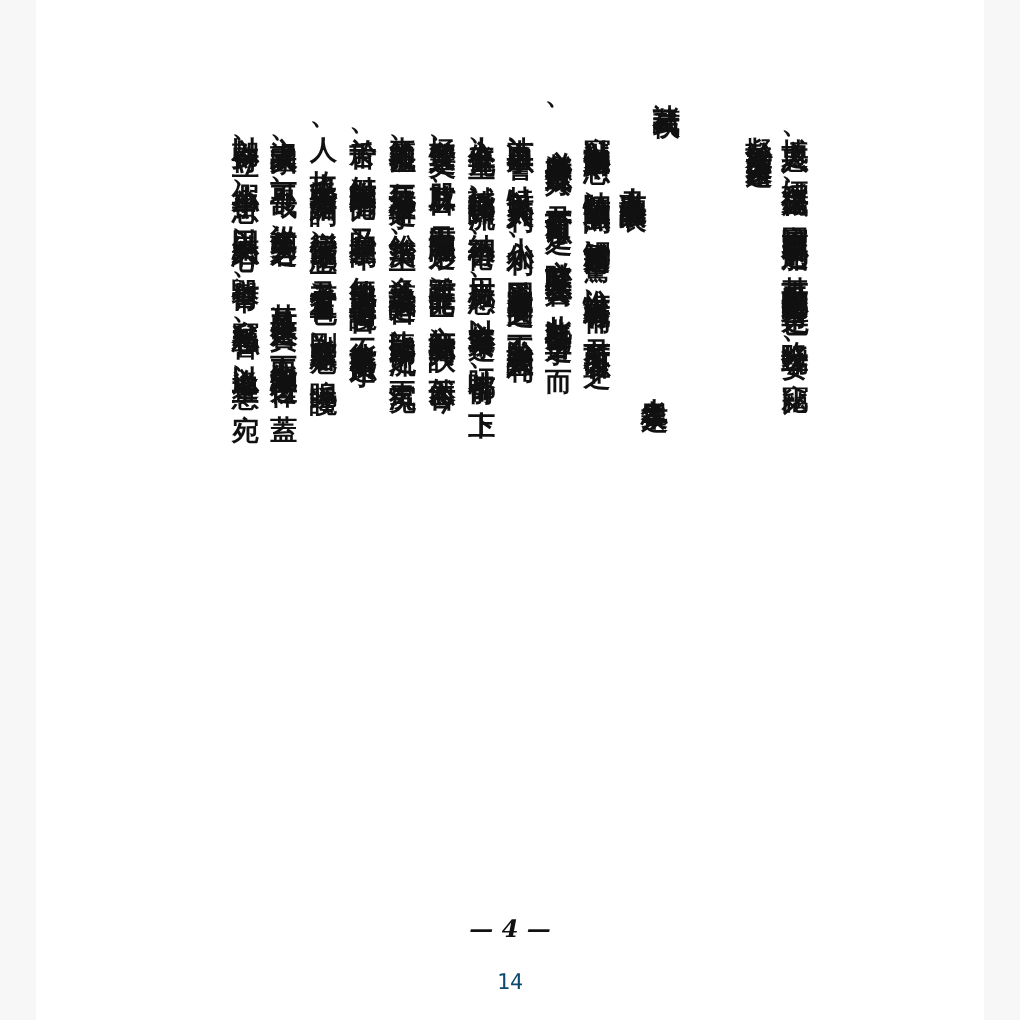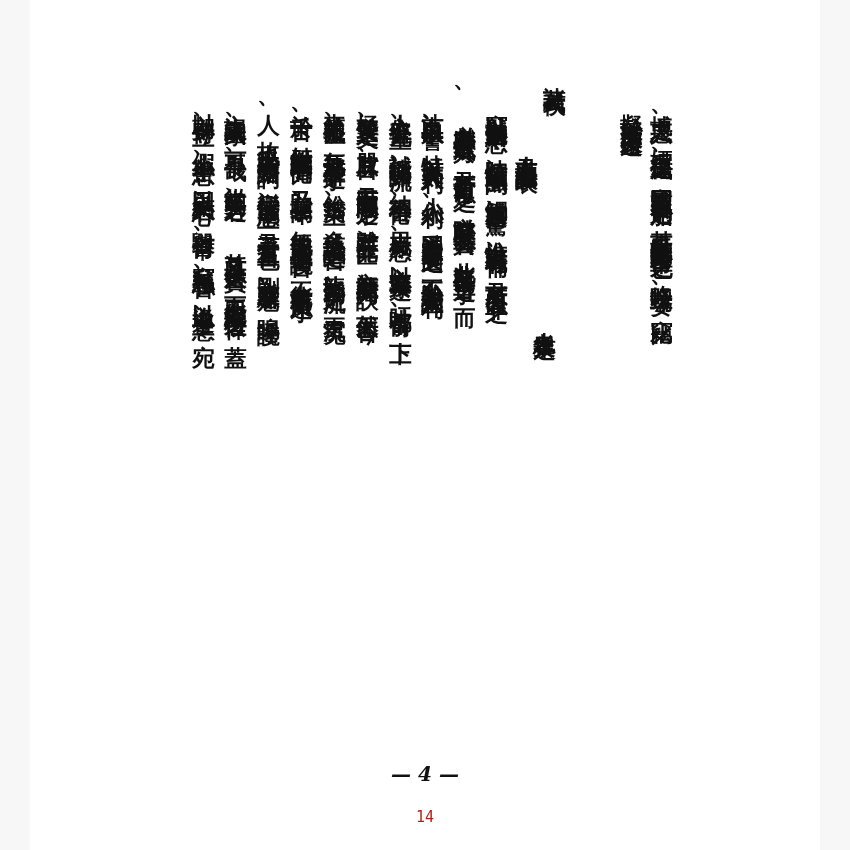--- a/index.html
+++ b/index.html
@@ -24,21 +24,21 @@
     white-space: nowrap;
     font-weight: bold;
   }
   .footer-num {
     position: absolute; left: 0; width: 850px; text-align: center;
     font-family: "DejaVu Serif", serif; font-style: italic; font-weight: bold;
     font-size: 20px; color: #111; top: 762px;
   }
   .page-num {
     position: absolute; left: 0; width: 850px; text-align: center;
-    font-family: "DejaVu Sans Mono", monospace; font-size: 15px; color: #b91c1c; top: 808px;
+    font-family: "DejaVu Sans Mono", monospace; font-size: 18px; color: #0c4a6e; top: 808px;
   }
 </style>
 </head>
 <body>
 
 <div class="page"></div>
 
 <div class="col" style="left:648px; top:96px;">博之惑人、嫖淫之傷風、實國家養禍之胎、甚未可以無關輕重目之也、略抒端委、竊比</div>
 <div class="col" style="left:618px; top:96px;">擬於治安之策所未逮云、</div>
 

